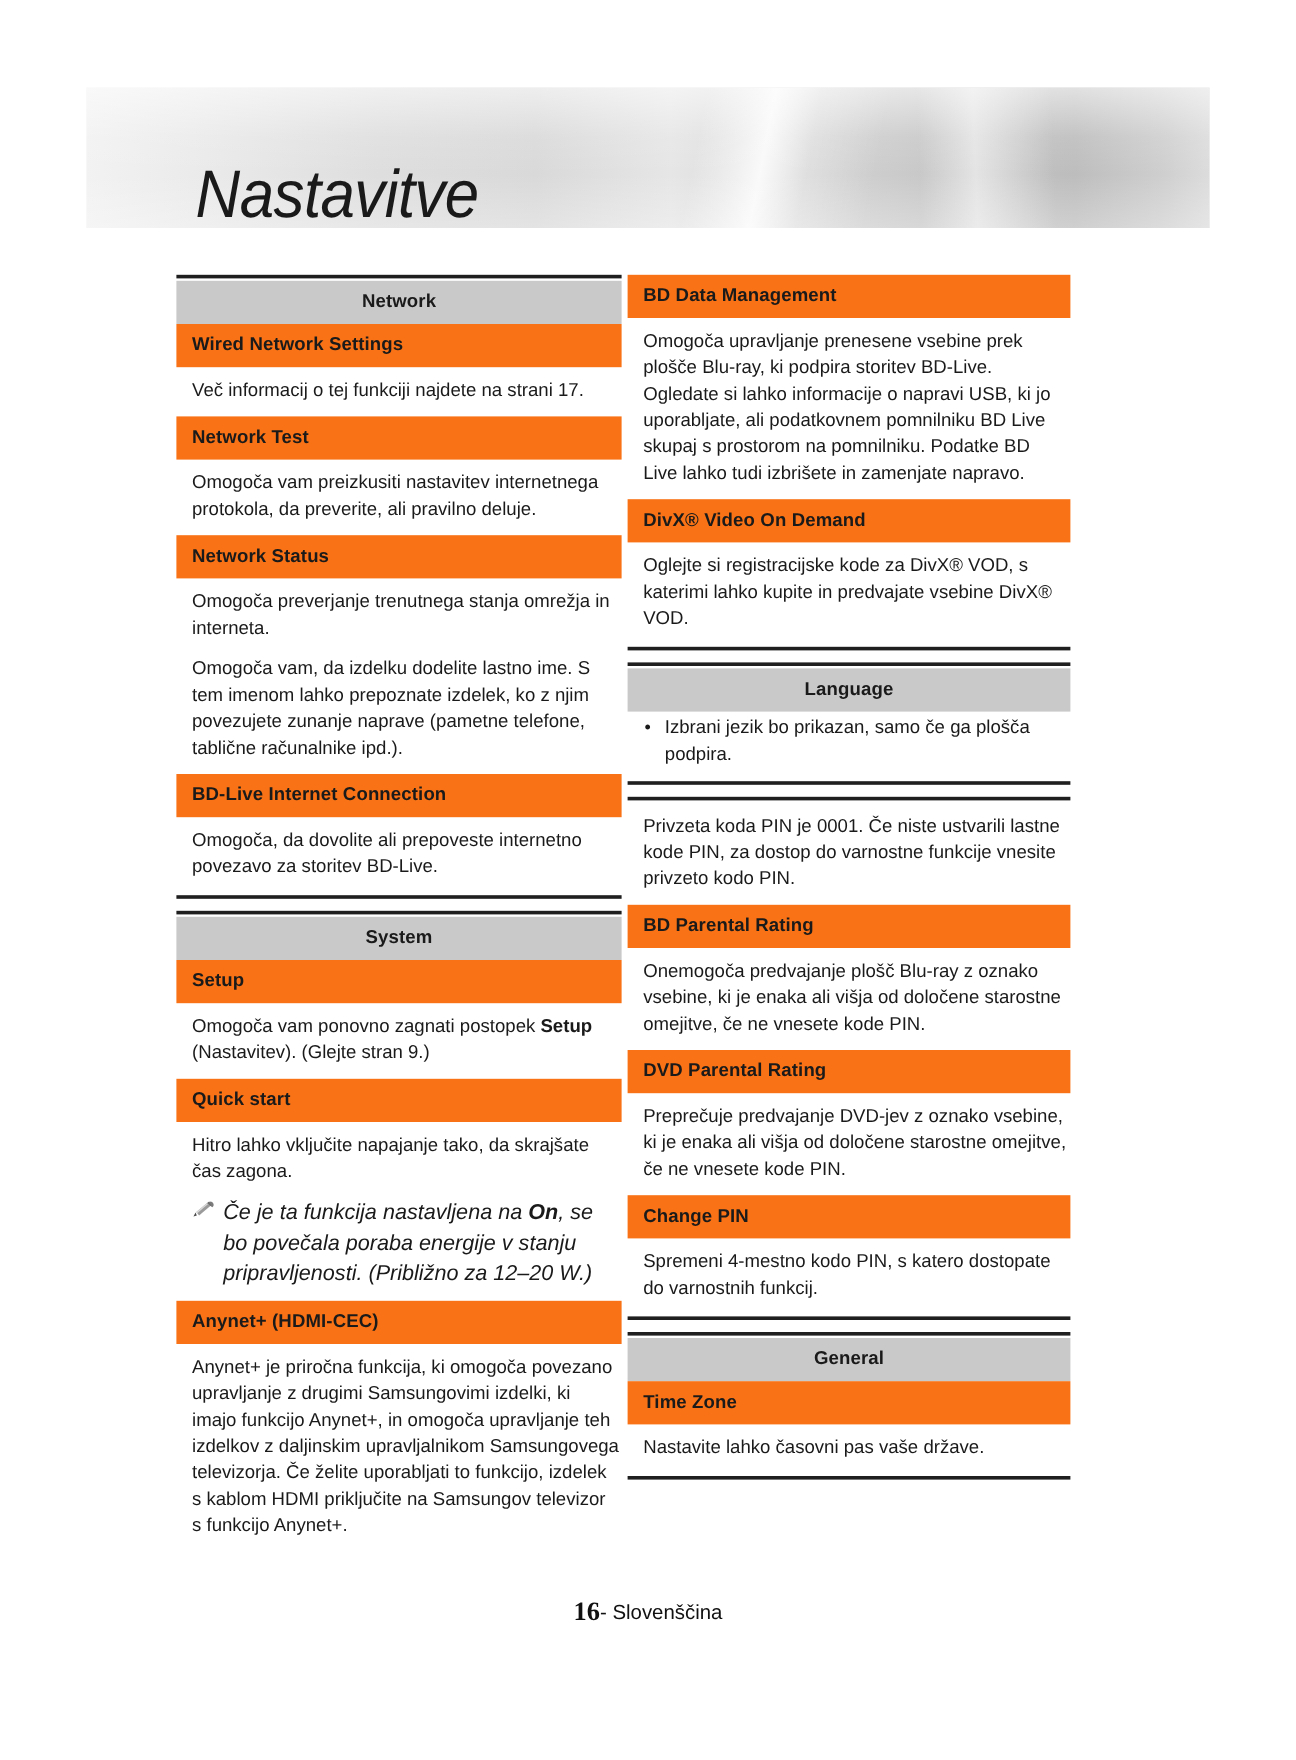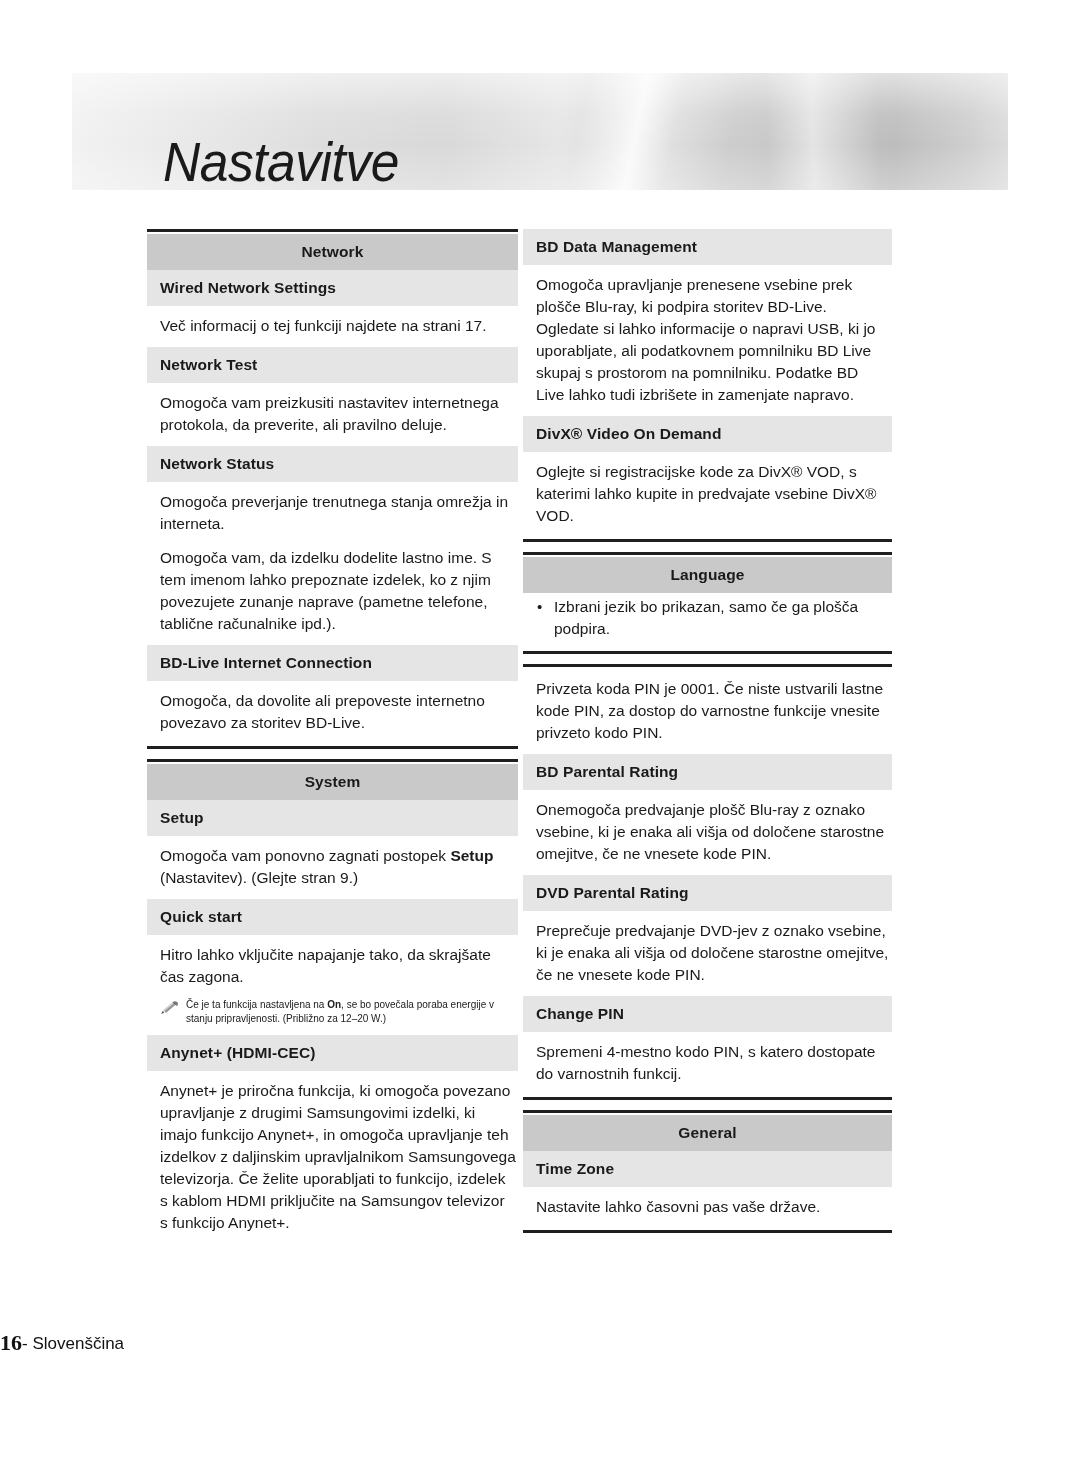--- a/index.html
+++ b/index.html
@@ -101,41 +101,42 @@
   }
   .section-head {
     background: #c9c9c9;
     text-align: center;
     font-weight: bold;
     font-size: 15.5px;
     padding: 9px 0 9px;
     letter-spacing: 0.1px;
   }
   .sub-head {
-    background: #e5e5e5;
+    background: #f97316;
     font-weight: bold;
     font-size: 15.5px;
     padding: 9px 0 9px 13px;
     margin-top: 7px;
     letter-spacing: 0.1px;
   }
   .sub-head.tight { margin-top: 0; }
   .body-text {
     font-size: 15.5px;
     line-height: 1.42;
     padding: 9px 2px 3px 13px;
   }
   .body-text b { font-weight: bold; }
 
   
   .note-row {
     display: flex;
-    font-size: 10px;
+    font-size: 18px;
     line-height: 1.42;
     padding: 7px 2px 2px 13px;
+    font-style: italic;
   }
   .note-icon {
     flex: 0 0 26px;
     padding-top: 3px;
   }
   .note-icon svg { display: block; }
   .bullet-row {
     display: flex;
     font-size: 15.5px;
     line-height: 1.42;
@@ -147,21 +148,21 @@
     line-height: 1.42;
   }
   .note-text, .bullet-text { flex: 1 1 auto; }
 
   
   .footer {
     position: absolute;
     left: 0;
     right: 0;
     top: 1330px;
-    text-align: left;
+    text-align: center;
     font-size: 17px;
     color: #111;
   }
   .footer .pg {
     font-family: "Liberation Serif", serif;
     font-weight: bold;
     font-size: 22px;
     vertical-align: -1px;
   }
 </style>

